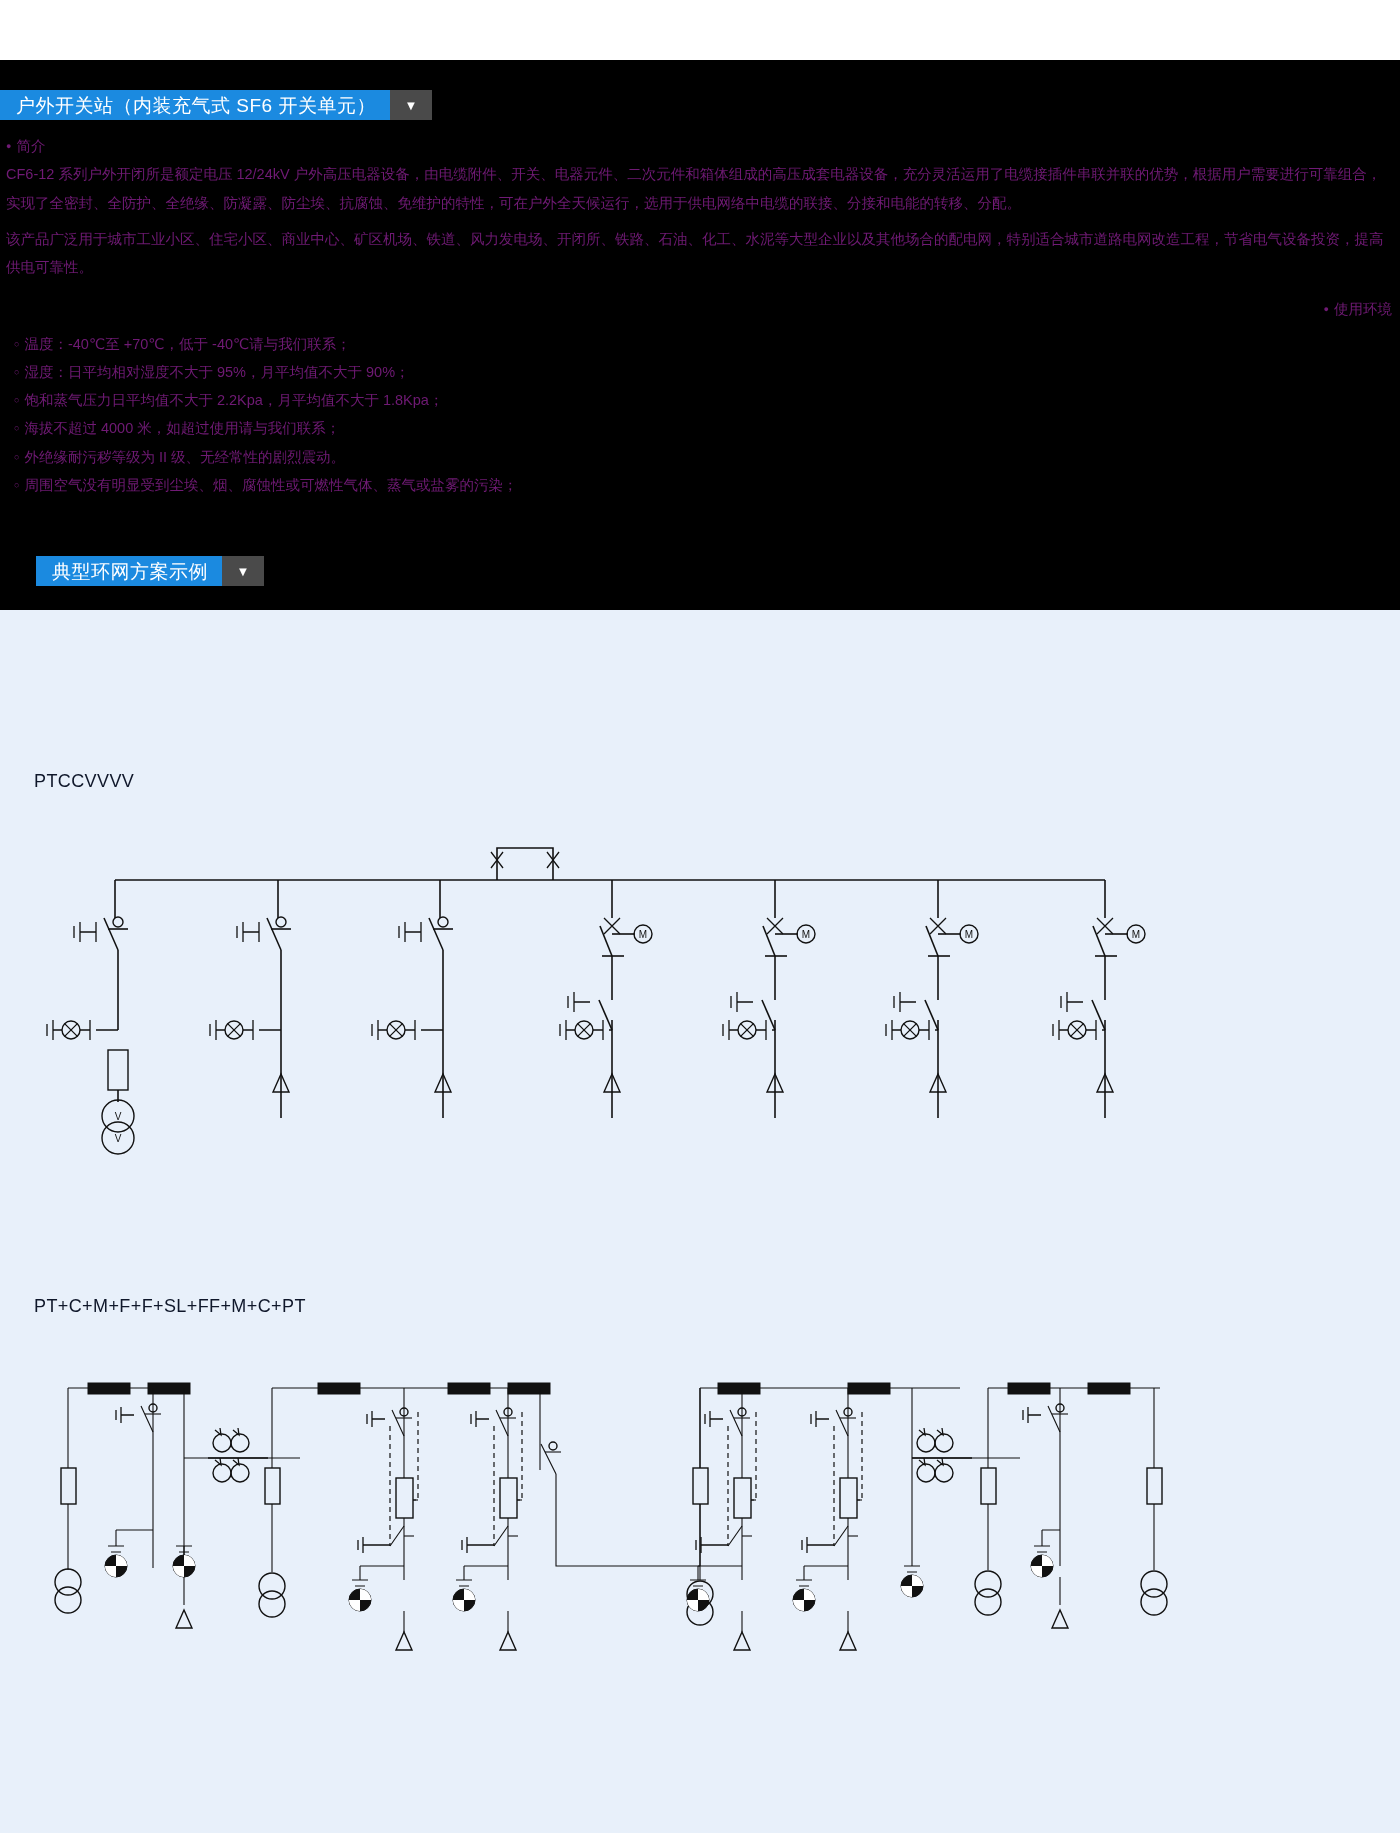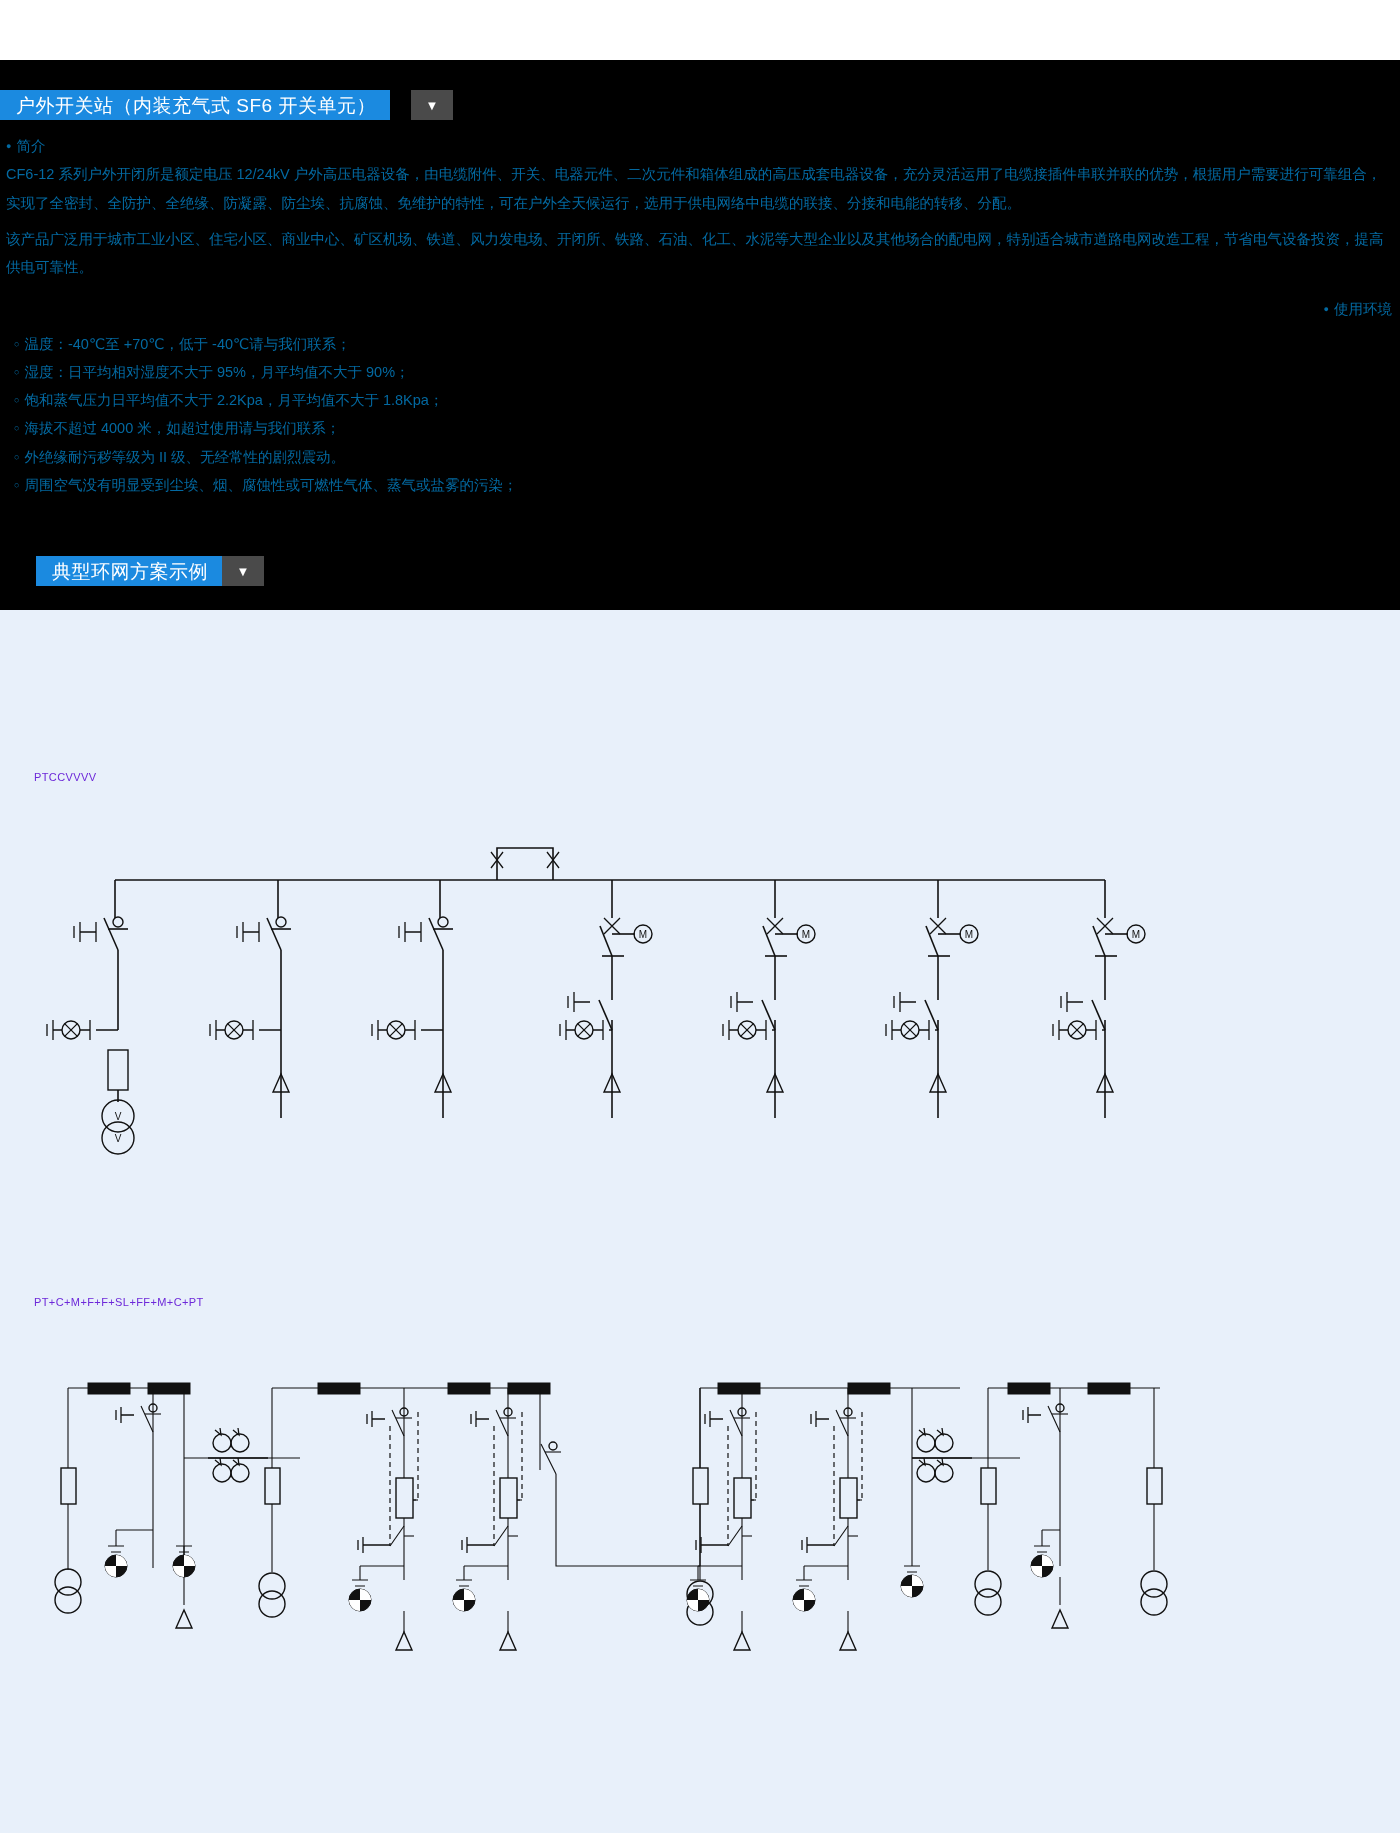--- a/index.html
+++ b/index.html
@@ -27,41 +27,41 @@
     display:flex; align-items:center;
     padding:0 14px 0 16px;
     font-size:19px; line-height:1; letter-spacing:.5px;
     white-space:nowrap;
   }
   .bar .bar-caret{
     width:42px; background:#4a4a4a;
     display:flex; align-items:center; justify-content:center;
     color:#ffffff; font-size:13px;
   }
-  #header-bar-1{ position:absolute; left:0; top:90px;gap:21px; }
+  #header-bar-1{ position:absolute; left:0; top:90px; }
   #header-bar-2{ position:absolute; left:0; top:556px;margin-left:36px; }
 
   
   .dark-text{
     position:absolute; left:0; top:132px; width:1400px;
-    color:#0369a1; font-size:14.5px; line-height:1.95;
+    color:#701a75; font-size:14.5px; line-height:1.95;
   }
   .dark-text .para{ padding:0 8px 0 6px; }
   .dark-text .sec{ margin-top:14px;text-align:right; }
   .bullet-dot::before{ content:"\25CF"; font-size:9px; vertical-align:2px; margin-right:5px; }
   .bullet-ring::before{ content:"\25CB"; font-size:9px; vertical-align:2px; margin-right:5px; }
   .env-list .li{ padding-left:14px; }
 
   
   .light-area{
     position:absolute; left:0; top:610px; width:1400px; height:1223px;
     background:#e8f0fa;
   }
   .diagram-label{
-    position:absolute; color:#6d28d9; font-size:11px; letter-spacing:.4px;
+    position:absolute; color:#0f172a; font-size:18px; letter-spacing:.4px;
   }
   #label-1{ left:34px; top:771px; }
   #label-2{ left:34px; top:1296px; }
 
   svg{ display:block; }
   #diagram-1{ position:absolute; left:0; top:830px; }
   #diagram-2{ position:absolute; left:0; top:1350px; }
   .ln{ stroke:#111; stroke-width:1.6; fill:none; }
   .ln2{ stroke:#111; stroke-width:1.3; fill:none; }
   .thin{ stroke:#111; stroke-width:1.1; fill:none; }

